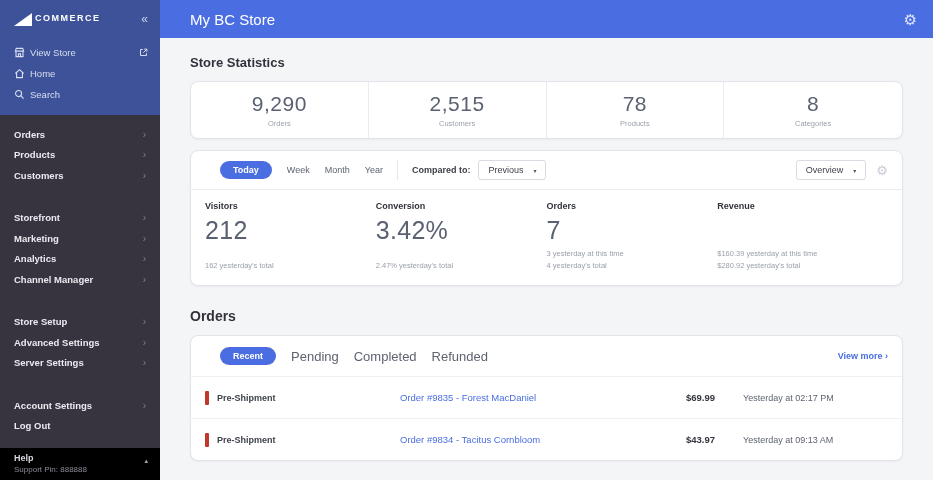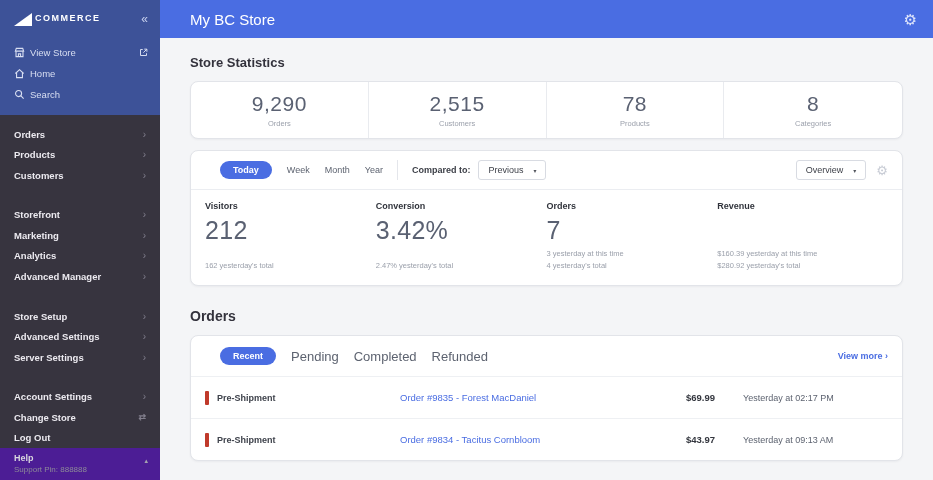--- a/index.html
+++ b/index.html
@@ -17,21 +17,21 @@
   .sb-top-item { display:flex; align-items:center; padding:5px 14px; color:#d9dff2; font-size:9.5px; position:relative; cursor:pointer; }
   .sb-top-item .ic { width:16px; display:inline-flex; align-items:center; }
   .sb-top-item svg { stroke:#d9dff2; }
   .trailing { position:absolute; right:12px; top:6px; }
   .sb-group { padding-top:9px; }
   .sb-item { display:flex; align-items:center; justify-content:space-between;
     padding:0 14px; height:20.5px; color:#eceaf0; font-size:9.5px; font-weight:bold; cursor:pointer; }
   .sb-item .chev { color:#817e8c; font-size:10px; font-weight:normal; }
   .sb-item .swap { color:#817e8c; font-size:9px; }
   .sb-gap { height:13px; }
-  .sb-help { margin-top:auto; background:#4c1d95; padding:5px 14px 6px 14px; position:relative; }
+  .sb-help { margin-top:auto; background:#000000; padding:5px 14px 6px 14px; position:relative; }
   .sb-help .h-title { color:#d8d6de; font-size:9px; font-weight:bold; }
   .sb-help .h-sub { color:#8d8a98; font-size:8px; margin-top:2px; }
   .sb-help .h-caret { position:absolute; right:12px; top:9px; color:#a5a2b0; font-size:7px; }
 
   
   .header { position:absolute; left:160px; top:0; width:773px; height:38px;
     background:#4a6de2; display:flex; align-items:center; padding:0 16px 0 30px; }
   .header-title { color:#fff; font-size:15px; }
   .gear { margin-left:auto; color:#dfe5fb; font-size:15px; cursor:pointer; line-height:1; }
 
@@ -153,21 +153,21 @@
     </div>
     <div class="sb-item">
       <span>Marketing</span>
       <span class="chev">›</span>
     </div>
     <div class="sb-item">
       <span>Analytics</span>
       <span class="chev">›</span>
     </div>
     <div class="sb-item">
-      <span>Advanced Manager</span>
+      <span>Channel Manager</span>
       <span class="chev">›</span>
     </div>
   </div>
   <div class="sb-gap"></div>
   <div class="sb-group">
     <div class="sb-item">
       <span>Store Setup</span>
       <span class="chev">›</span>
     </div>
     <div class="sb-item">
@@ -177,24 +177,20 @@
     <div class="sb-item">
       <span>Server Settings</span>
       <span class="chev">›</span>
     </div>
   </div>
   <div class="sb-gap"></div>
   <div class="sb-group">
     <div class="sb-item">
       <span>Account Settings</span>
       <span class="chev">›</span>
-    </div>
-    <div class="sb-item">
-      <span>Change Store</span>
-      <span class="swap">⇄</span>
     </div>
     <div class="sb-item">
       <span>Log Out</span>
     </div>
   </div>
 
   <div class="sb-help">
     <div class="h-title">Help</div>
     <div class="h-sub">Support Pin: 888888</div>
     <span class="h-caret">▴</span>

